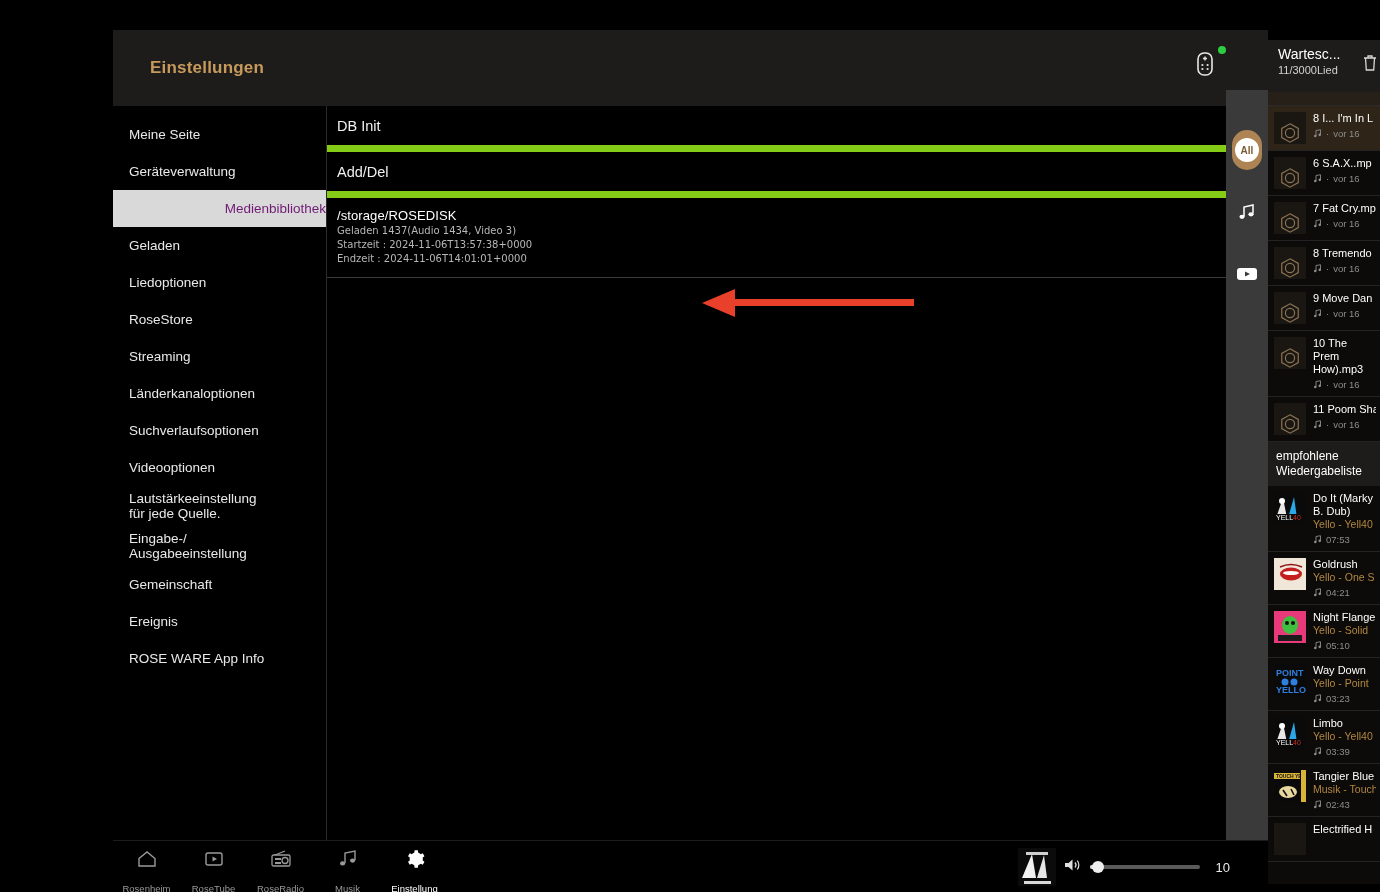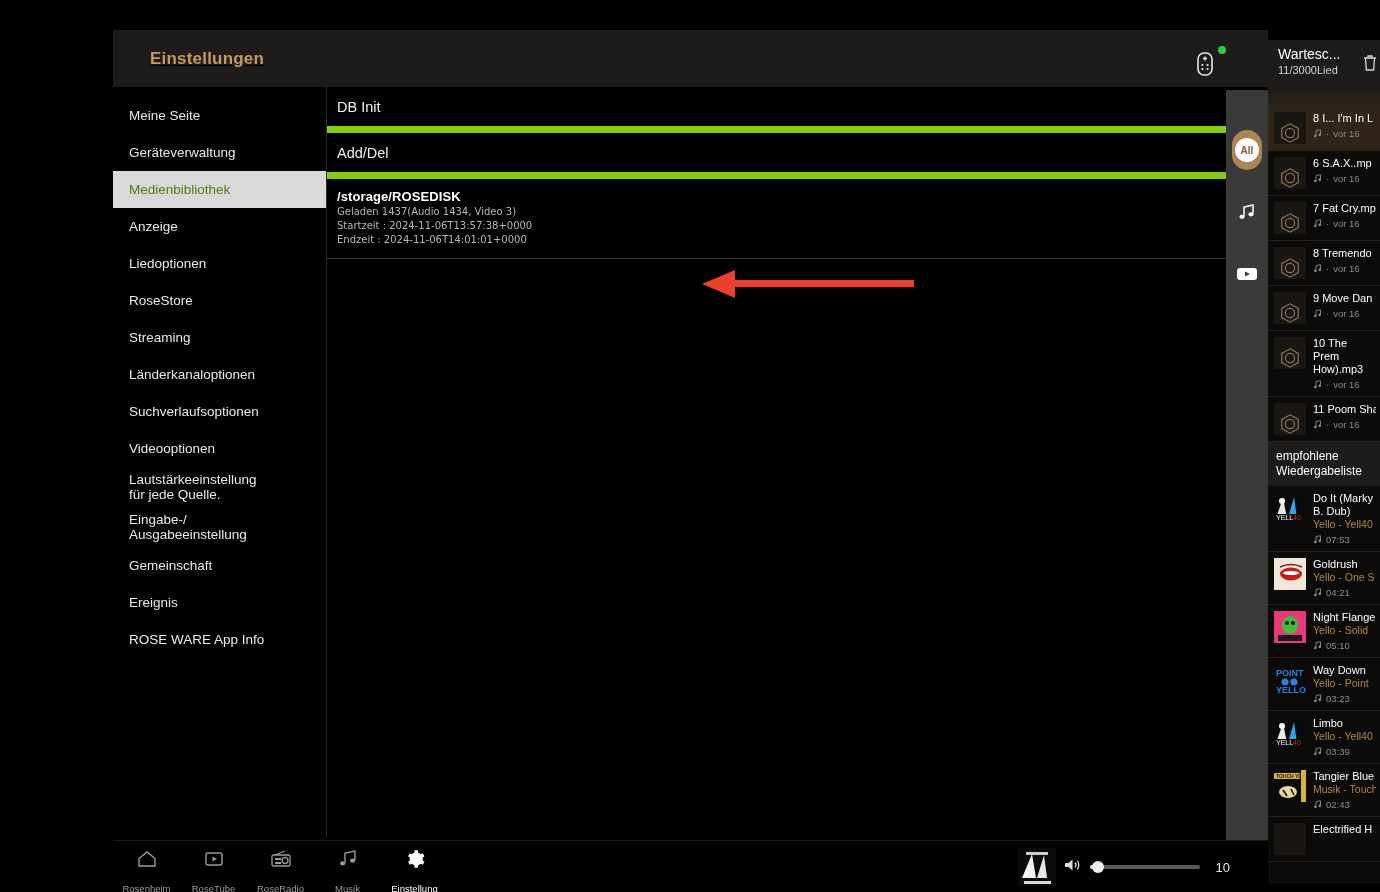--- a/index.html
+++ b/index.html
@@ -10,22 +10,22 @@
     overflow:hidden;
   }
   #root { position:relative; width:1380px; height:892px; background:#000; }
 
   
   .settings-window{
     position:absolute; left:113px; top:30px; width:1155px; height:810px;
     background:#000; overflow:hidden;
   }
   .settings-header{
-    position:relative; height:57px; background:#1d1c1b;
-    display:flex; align-items:center;text-decoration:underline;
+    position:relative; height:76px; background:#1d1c1b;
+    display:flex; align-items:center;
   }
   .settings-title{
     margin-left:37px; font-size:17px; color:#c79a5b; font-weight:600;
     letter-spacing:.2px;
   }
   .header-right{ position:absolute; right:44px; top:18px; width:30px; height:30px; }
   .remote-icon{ position:absolute; left:0; top:4px; }
   .green-dot{
     position:absolute; right:-2px; top:-2px; width:8px; height:8px;
     border-radius:50%; background:#2ecc40;
@@ -37,33 +37,33 @@
   .nav{
     width:214px; background:#000; padding-top:10px; flex:0 0 214px;
     border-right:1px solid #2a2a2a;
   }
   .nav-item{
     height:37px; display:flex; align-items:center; padding-left:16px;
     font-size:13.5px; color:#e9e9e9; cursor:pointer;
   }
   .nav-item.two-line{ height:40px; line-height:15px; }
   .nav-item.two-line span{ display:block; }
-  .nav-item.selected{ background:#d9d9d9; color:#4d7c0f; }
+  .nav-item.selected{ background:#d9d9d9; color:#701a75;justify-content:flex-end; }
 
   
   .content{ flex:1; background:#000; position:relative; }
   .row-section{
     height:46px; display:flex; align-items:center; padding-left:10px;
     border-bottom:7px solid #84cc16; font-size:14.5px; color:#f1f1f1;
   }
   .disk-row{
     position:relative; padding:10px 10px 12px 10px;
     border-bottom:1px solid #3a3a3a;
   }
-  .disk-path{ font-size:13px; color:#fff; font-weight:700; letter-spacing:.1px;}
+  .disk-path{ font-size:13px; color:#fff; font-weight:400; letter-spacing:.1px;}
   .disk-sub{ font-size:10px; color:#b7b7b7; line-height:12px; margin-top:2px;
              font-family:"DejaVu Sans", sans-serif; }
   .kebab{
     position:absolute; right:12px; top:20px; width:4px;
     display:flex; flex-direction:column; gap:4px; cursor:pointer;
   }
   .kebab i{ display:block; width:4px; height:4px; border-radius:50%; background:#ddd; }
 
   
   .icon-strip{
@@ -173,21 +173,21 @@
         <div class="nav-item">
           <span>Meine Seite</span>
         </div>
         <div class="nav-item">
           <span>Geräteverwaltung</span>
         </div>
         <div class="nav-item selected">
           <span>Medienbibliothek</span>
         </div>
         <div class="nav-item">
-          <span>Anzeige</span>
+          <span>Geladen</span>
         </div>
         <div class="nav-item">
           <span>Liedoptionen</span>
         </div>
         <div class="nav-item">
           <span>RoseStore</span>
         </div>
         <div class="nav-item">
           <span>Streaming</span>
         </div>

